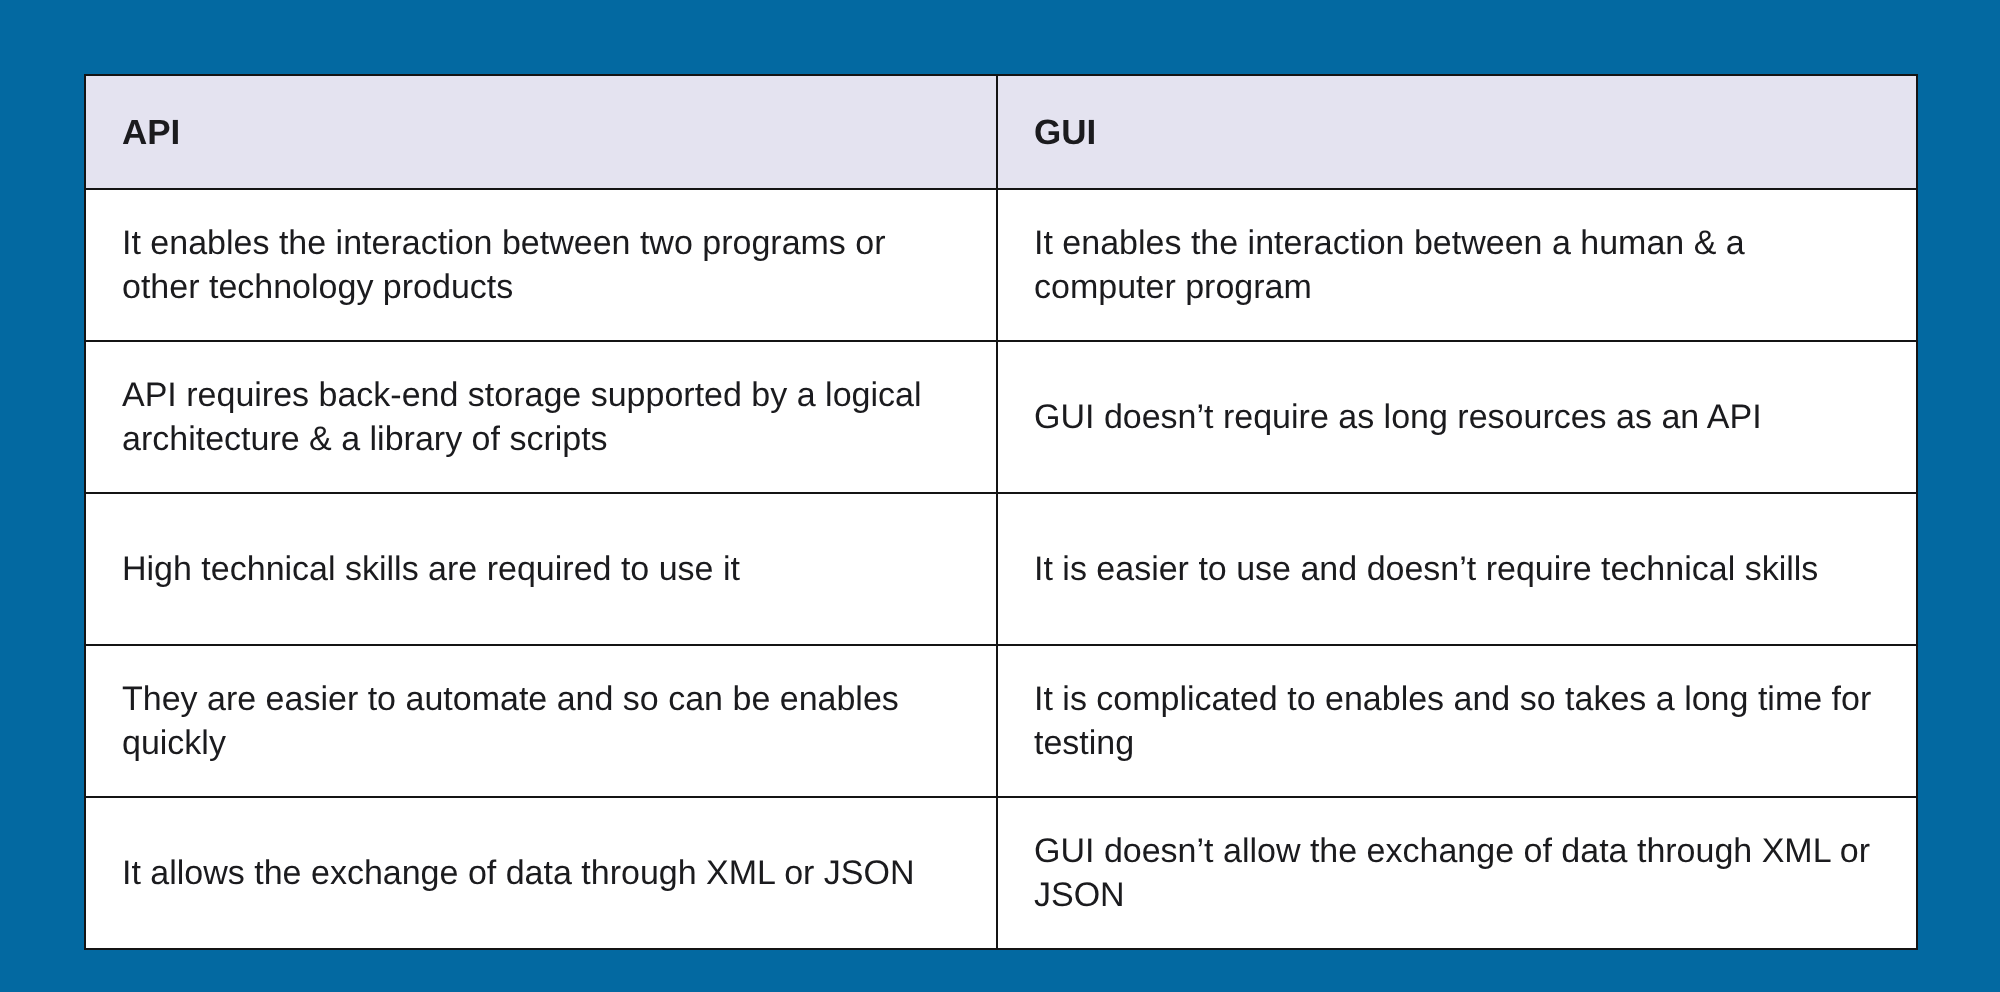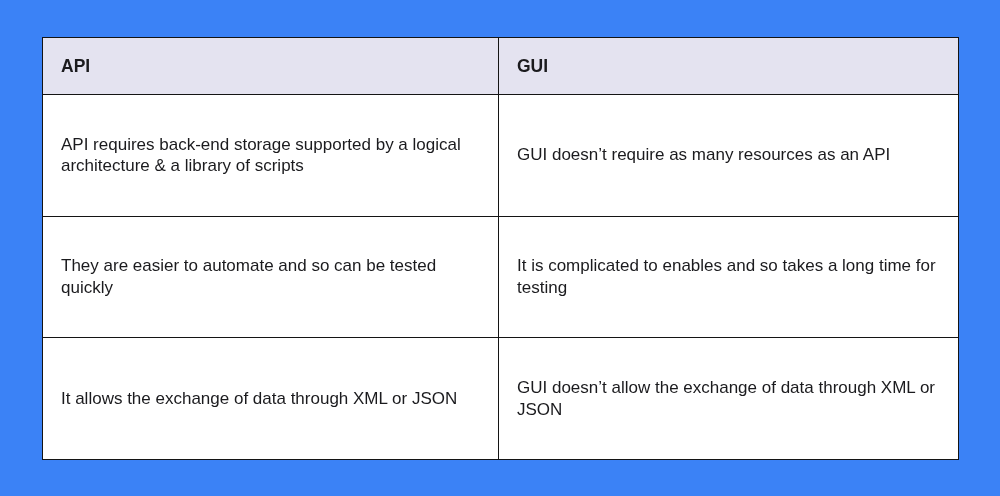--- a/index.html
+++ b/index.html
@@ -7,21 +7,21 @@
     padding: 0;
     width: 1000px;
     height: 496px;
     overflow: hidden;
     font-family: "Liberation Sans", "DejaVu Sans", sans-serif;
   }
   .page {
     position: relative;
     width: 1000px;
     height: 496px;
-    background: #3b82f6;
+    background: #0369a1;
   }
   .comparison-table {
     position: absolute;
     left: 42px;
     top: 37px;
     width: 916px;
     height: 423px;
     border-collapse: collapse;
     table-layout: fixed;
     background: #ffffff;
@@ -61,25 +61,33 @@
       <col class="col-gui">
     </colgroup>
     <thead>
       <tr>
         <th>API</th>
         <th>GUI</th>
       </tr>
     </thead>
     <tbody>
       <tr>
-        <td>API requires back-end storage supported by a logical architecture &amp; a library of scripts</td>
-        <td>GUI doesn’t require as many resources as an API</td>
+        <td>It enables the interaction between two programs or other technology products</td>
+        <td>It enables the interaction between a human &amp; a computer program</td>
       </tr>
       <tr>
-        <td>They are easier to automate and so can be tested quickly</td>
+        <td>API requires back-end storage supported by a logical architecture &amp; a library of scripts</td>
+        <td>GUI doesn’t require as long resources as an API</td>
+      </tr>
+      <tr>
+        <td>High technical skills are required to use it</td>
+        <td>It is easier to use and doesn’t require technical skills</td>
+      </tr>
+      <tr>
+        <td>They are easier to automate and so can be enables quickly</td>
         <td>It is complicated to enables and so takes a long time for testing</td>
       </tr>
       <tr>
         <td>It allows the exchange of data through XML or JSON</td>
         <td>GUI doesn’t allow the exchange of data through XML or JSON</td>
       </tr>
     </tbody>
   </table>
 </div>
 

